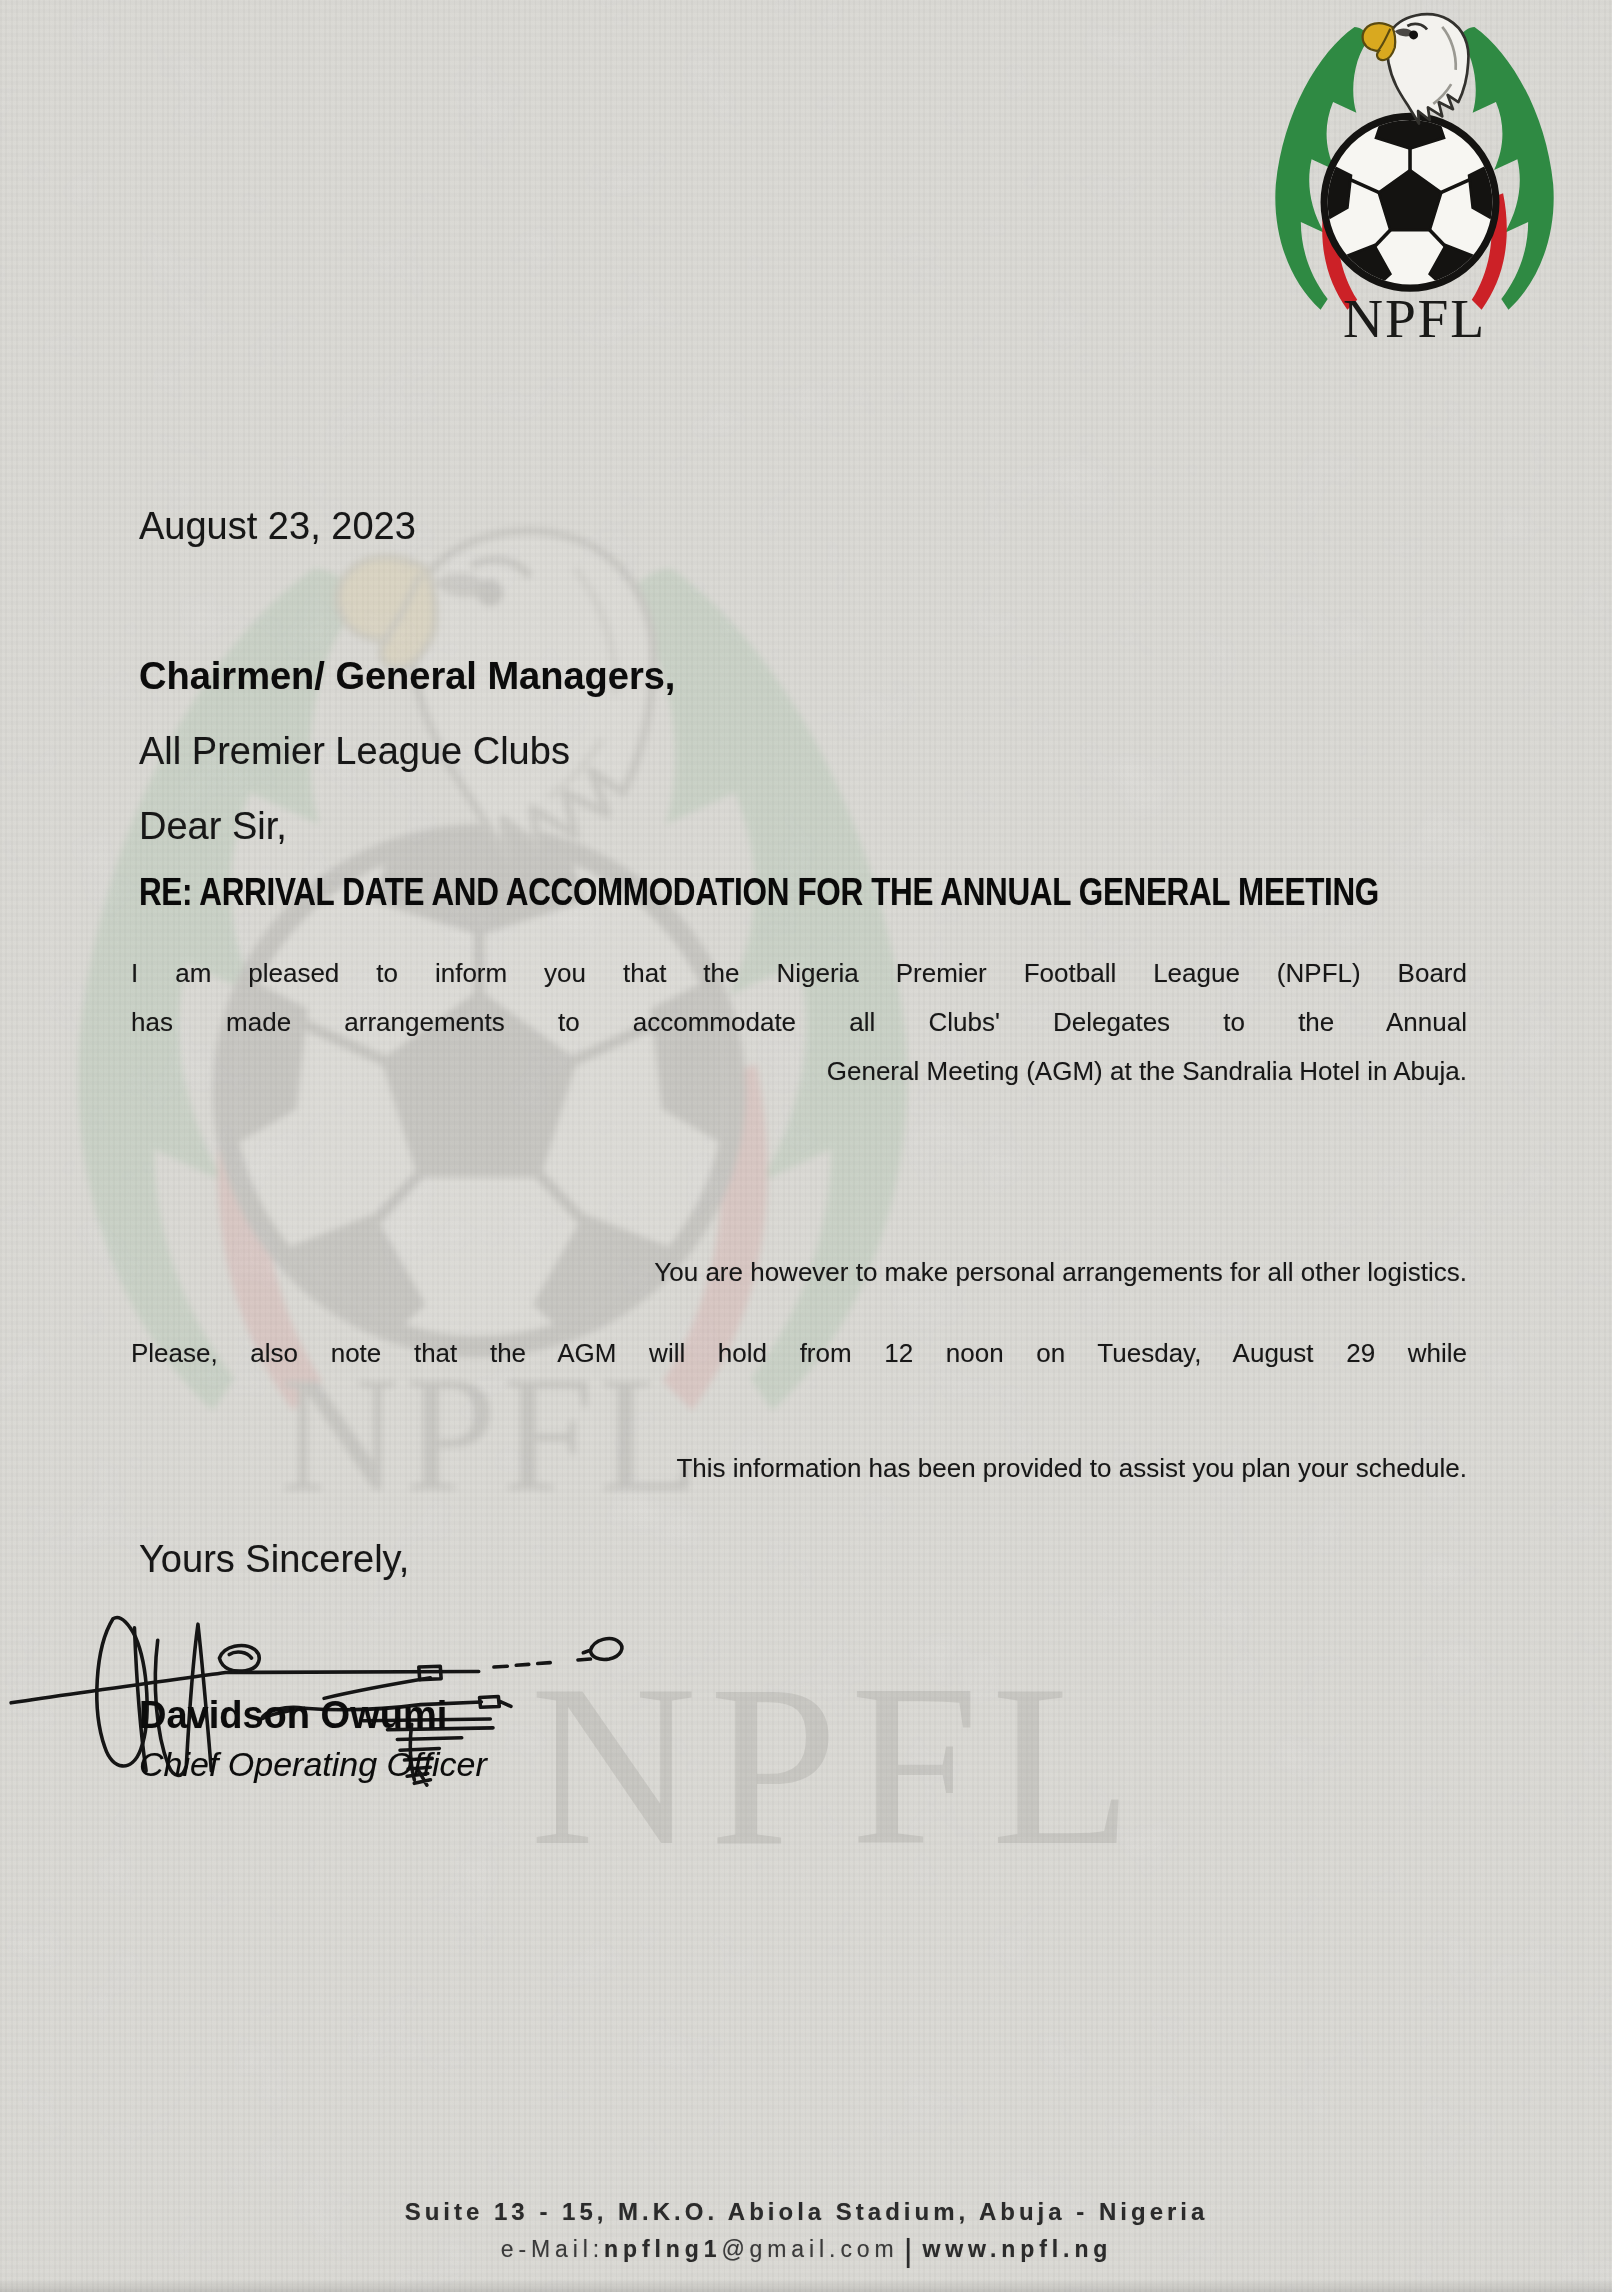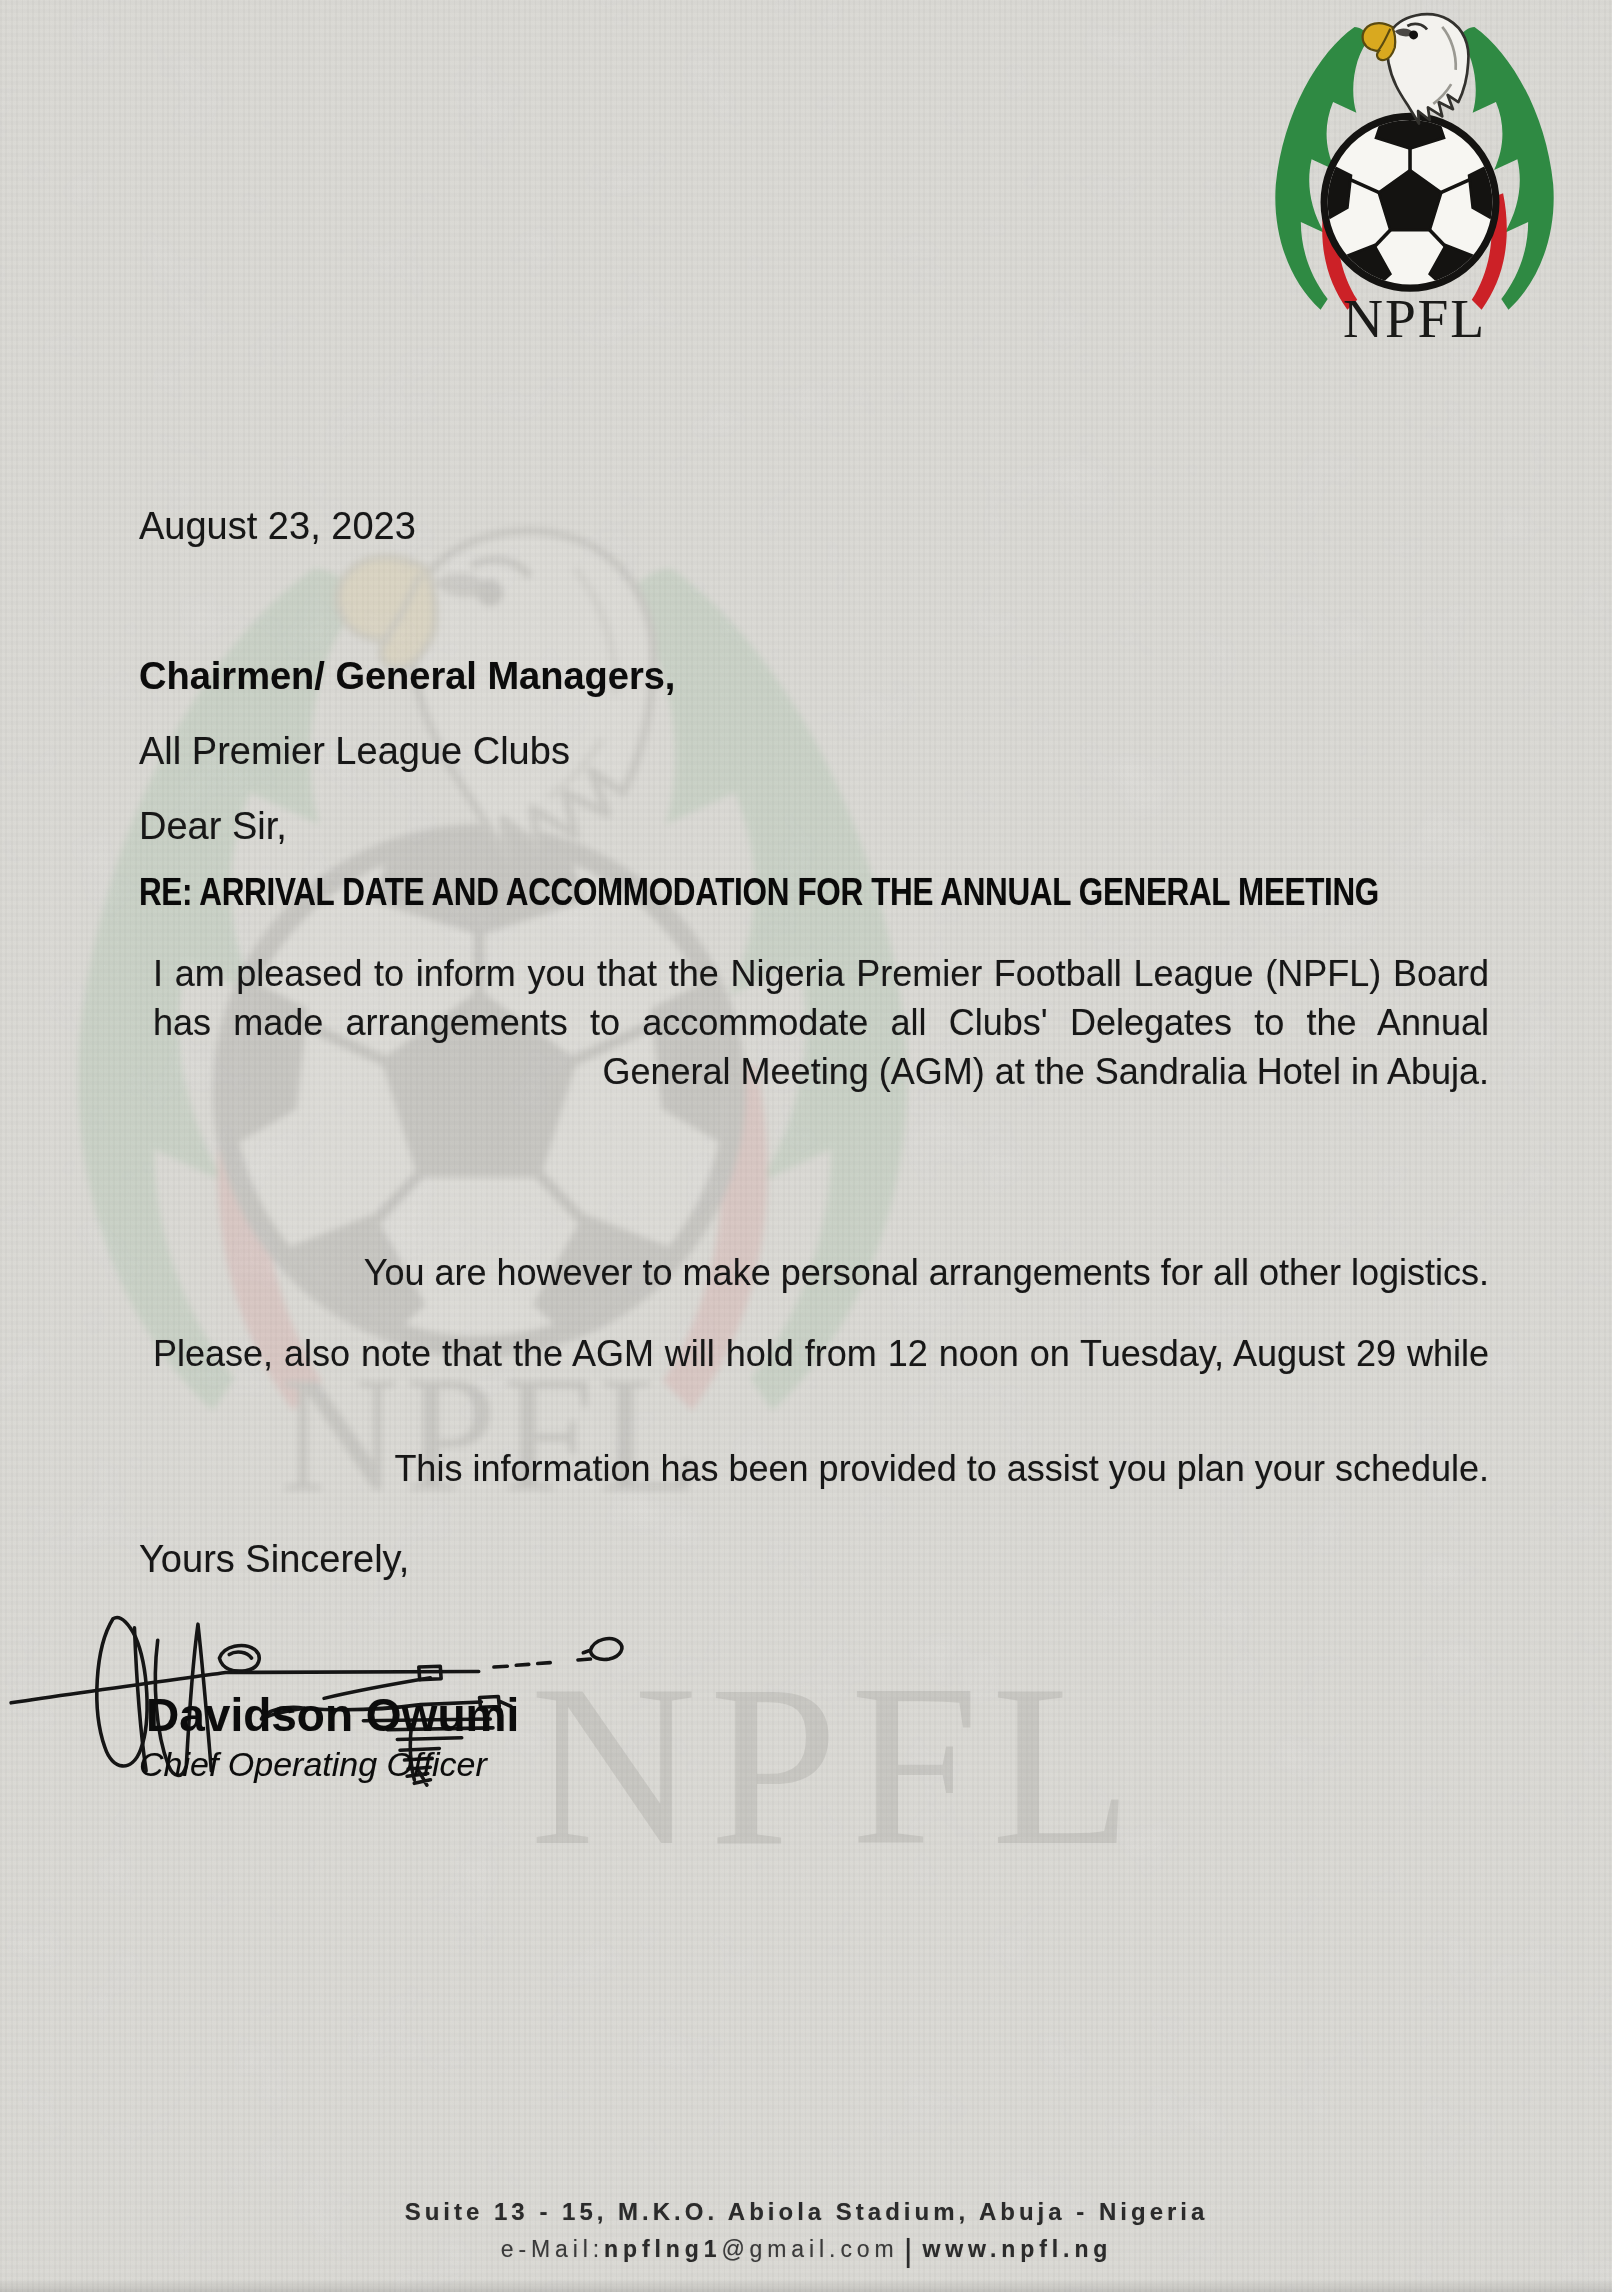--- a/index.html
+++ b/index.html
@@ -30,28 +30,28 @@
 
   
   .txt { position:absolute; left:139px; font-size:38px; line-height:49px;
     text-shadow:0 0 0.9px rgba(20,20,20,0.25); }
   .date { top:502px; }
   .recipient1 { top:652px; font-weight:bold; color:#0c0c0c; }
   .recipient2 { top:727px; }
   .salutation { top:802px; }
   .subject { top:867px; font-weight:bold; font-size:37px; color:#0a0a0a;
     white-space:nowrap; transform:scale(0.85,1.04); transform-origin:left center; letter-spacing:-0.4px; }
-  .para { position:absolute; left:153px; width:1336px; font-size:36px; line-height:49px;
+  .para { position:absolute; left:131px; width:1336px; font-size:26px; line-height:49px;
     text-shadow:0 0 0.9px rgba(20,20,20,0.25); }
   .p1 { top:949px; } .p2 { top:1128px; } .p3 { top:1248px; } .p4 { top:1329px; } .p5 { top:1444px; }
   .jline { text-align:justify; text-align-last:justify; }
   .lline { text-align:right; white-space:nowrap; }
   .closing { top:1535px; }
   .signature { position:absolute; left:0; top:1558px; width:716px; height:304px; }
-  .sig-name  { top:1694px; font-weight:bold; font-size:46px; color:#0c0c0c; line-height:43px;padding-left:7px;}
+  .sig-name  { top:1694px; font-weight:bold; font-size:38px; color:#0c0c0c; line-height:43px;}
   .sig-title { top:1743px; font-weight:normal; font-style:italic; font-size:34px; color:#0c0c0c; line-height:43px;}
 
   
   .footer-line { position:absolute; left:50%; transform:translateX(-50%); white-space:nowrap;
     color:#2b2b2b; text-shadow:0 0 0.9px rgba(20,20,20,0.3); }
   .f1 { top:2198px; font-size:24px; font-weight:bold; letter-spacing:4px; }
   .f2 { top:2232px; font-size:23px; letter-spacing:4.9px; }
   .f2 .light { font-weight:400; color:#3a3a3a; }
   .f2 .bold  { font-weight:bold; }
   .f2 .sep   { font-weight:400; font-size:32px; vertical-align:-4.5px; padding:0 5.4px; }

